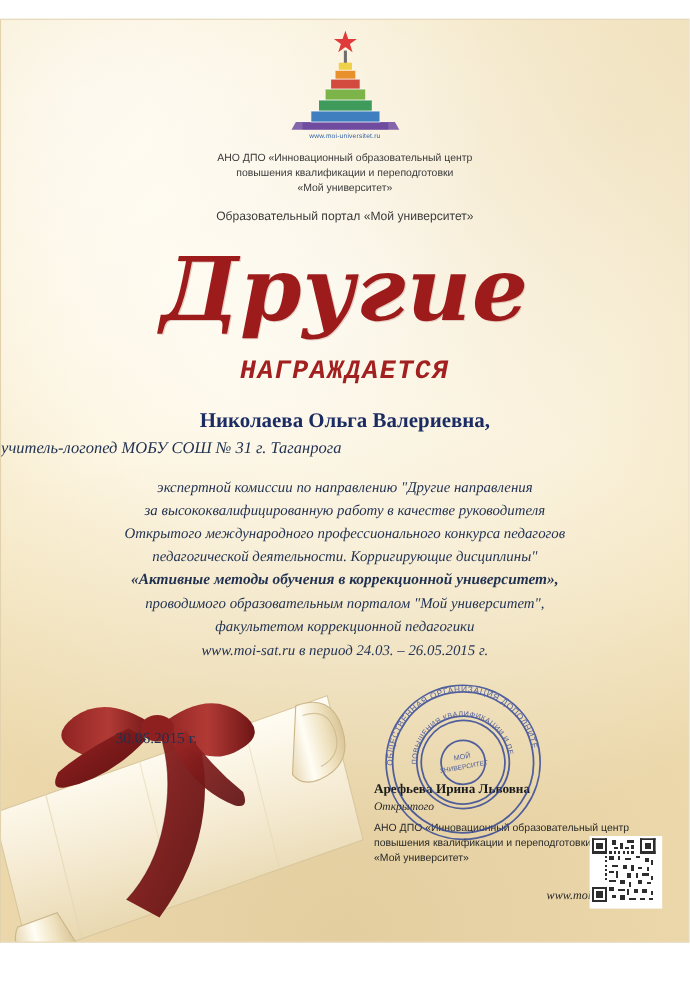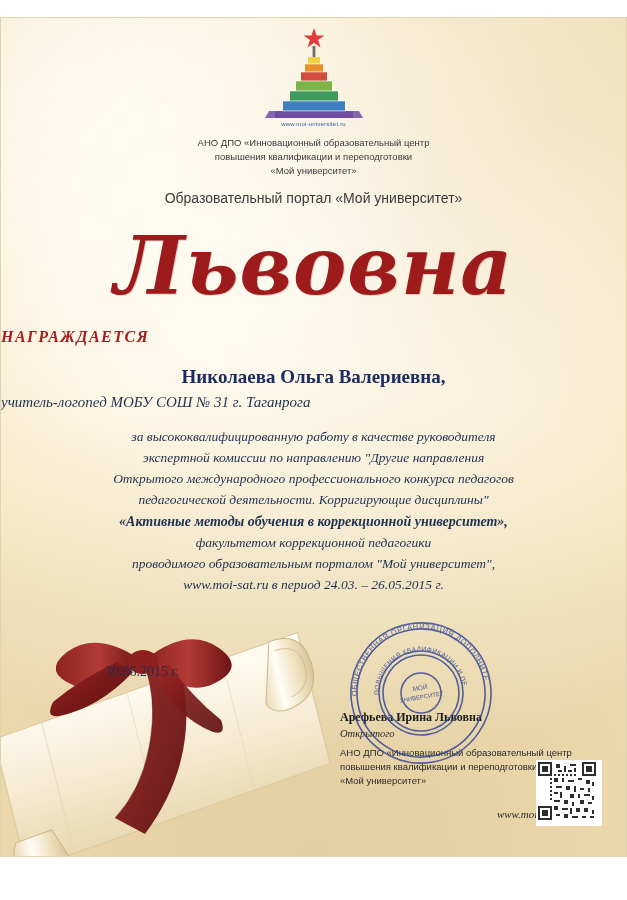--- a/index.html
+++ b/index.html
@@ -72,21 +72,21 @@
     line-height: 1.45;
     color: #3a3a3a;
     z-index: 3;
     position: relative;
   }
   .org-lines .l1 { font-size: 9.5px; }
   .portal-line {
     margin-top: 13px;
     text-align: center;
     font-family: "Liberation Sans", sans-serif;
-    font-size: 14px;
+    font-size: 11px;
     color: #3a3a3a;
     position: relative;
     z-index: 3;
   }
 
   
   .title {
     margin-top: 20px;
     text-align: center;
     font-family: "DejaVu Serif", serif;
@@ -96,24 +96,25 @@
     line-height: 1;
     color: #9d1b1b;
     letter-spacing: 1px;
     text-shadow: 1px 1px 0 rgba(120,20,20,0.18);
     position: relative;
     z-index: 3;
   }
 
   .awarded {
     margin-top: 22px;
-    font-family: Liberation Serif, serif;
+    text-align: center;
+    font-family: Liberation Mono, monospace;
     font-style: italic;
     font-weight: bold;
-    font-size: 16px;
+    font-size: 24px;
     color: #a22020;
     letter-spacing: 1.5px;
     position: relative;
     z-index: 3;
   }
 
   .recipient {
     margin-top: 20px;
     text-align: center;
     font-family: "Liberation Serif", serif;
@@ -272,35 +273,35 @@
   </div>
 
   <div class="org-lines">
     <div class="l1">АНО ДПО «Инновационный образовательный центр</div>
     <div>повышения квалификации и переподготовки</div>
     <div>«Мой университет»</div>
   </div>
 
   <div class="portal-line">Образовательный портал «Мой университет»</div>
 
-  <div class="title">Львовна</div>
+  <div class="title">Другие</div>
 
   <div class="awarded">НАГРАЖДАЕТСЯ</div>
 
   <div class="recipient">Николаева Ольга Валериевна,</div>
   <div class="recipient-role">учитель-логопед МОБУ СОШ № 31 г. Таганрога</div>
 
   <div class="body-text">
+    <p>экспертной комиссии по направлению "Другие направления</p>
     <p>за высококвалифицированную работу в качестве руководителя</p>
-    <p>экспертной комиссии по направлению "Другие направления</p>
     <p>Открытого международного профессионального конкурса педагогов</p>
     <p>педагогической деятельности. Корригирующие дисциплины"</p>
     <p class="strong">«Активные методы обучения в коррекционной университет»,</p>
+    <p>проводимого образовательным порталом "Мой университет",</p>
     <p>факультетом коррекционной педагогики</p>
-    <p>проводимого образовательным порталом "Мой университет",</p>
     <p>www.moi-sat.ru  в период 24.03. – 26.05.2015 г.</p>
   </div>
 
   <div class="scroll-art">
     <svg width="420" height="300" viewBox="0 0 420 300" xmlns="http://www.w3.org/2000/svg">
       <defs>
         <linearGradient id="paperG" x1="0" y1="0" x2="0" y2="1">
           <stop offset="0%" stop-color="#fffdf4"></stop>
           <stop offset="50%" stop-color="#f6ecd5"></stop>
           <stop offset="100%" stop-color="#e8d7ae"></stop>

